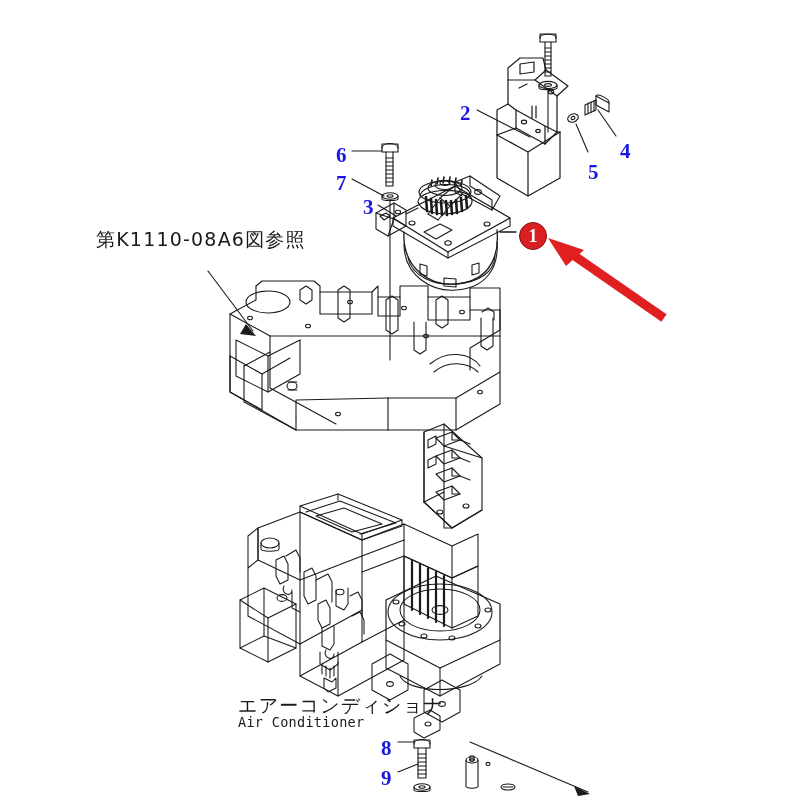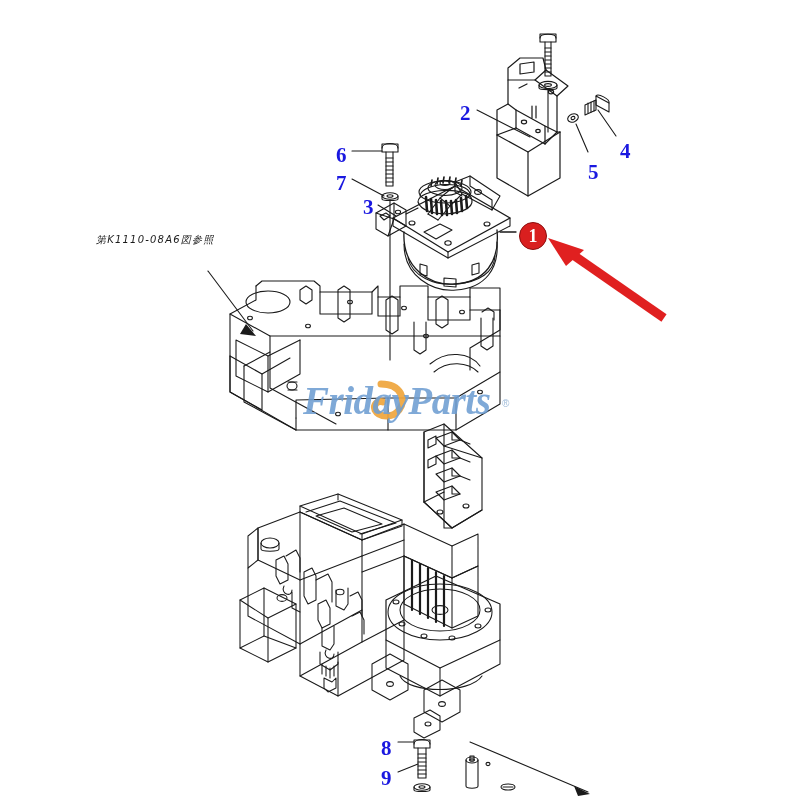--- a/index.html
+++ b/index.html
@@ -36,23 +36,22 @@
   #see-fig-block {
     left: 96px;
     top: 231px;
   }
   #ac-label-block {
     left: 238px;
     top: 697px;
   }
   .cjk {
     font-family: "DejaVu Sans", sans-serif;
-    font-size: 10px;
+    font-size: 19px;
     letter-spacing: 1.2px;
-    font-style: italic;
   }
   .callout-num {
     position: absolute;
     font-family: "Liberation Serif", serif;
     font-weight: bold;
     font-size: 21px;
     color: #1a18e0;
     line-height: 1;
     user-select: none;
   }
@@ -417,33 +416,30 @@
     <g>
       <path d="M664 318 L566 250" stroke="#e02020" stroke-width="9" stroke-linecap="butt" fill="none"></path>
       <path d="M548 238 L584 250 L566 266 Z" fill="#e02020" stroke="none"></path>
     </g>
   </svg>
 
   <div class="ref-text" id="see-fig-block">
     <div class="cjk">第K1110-08A6図参照</div>
   </div>
 
+  <div class="ref-text" id="ac-label-block">
+    <div class="cjk">エアーコンディショナ</div>
+    <div>Air Conditioner</div>
+  </div>
 
   <div class="callout-num" style="left:460px; top:103px;">2</div>
   <div class="callout-num" style="left:620px; top:141px;">4</div>
   <div class="callout-num" style="left:588px; top:162px;">5</div>
   <div class="callout-num" style="left:336px; top:145px;">6</div>
   <div class="callout-num" style="left:336px; top:173px;">7</div>
   <div class="callout-num" style="left:363px; top:197px;">3</div>
   <div class="callout-num" style="left:381px; top:738px;">8</div>
   <div class="callout-num" style="left:381px; top:768px;">9</div>
 
   <div class="badge-one" style="left:519px; top:222px;">1</div>
 
-  <div id="watermark">
-    <svg width="220" height="46" viewBox="0 0 220 46">
-      <path d="M78 6 C98 6, 104 22, 96 32 C90 40, 76 40, 72 32 C70 27, 74 22, 80 24" fill="none" stroke="#efa53c" stroke-width="7" stroke-linecap="round" opacity="0.92"></path>
-    </svg>
-    <div class="wm-text">FridayParts</div>
-    <div class="wm-text wm-reg">®</div>
-  </div>
 
 </div>
 
 </body></html>

